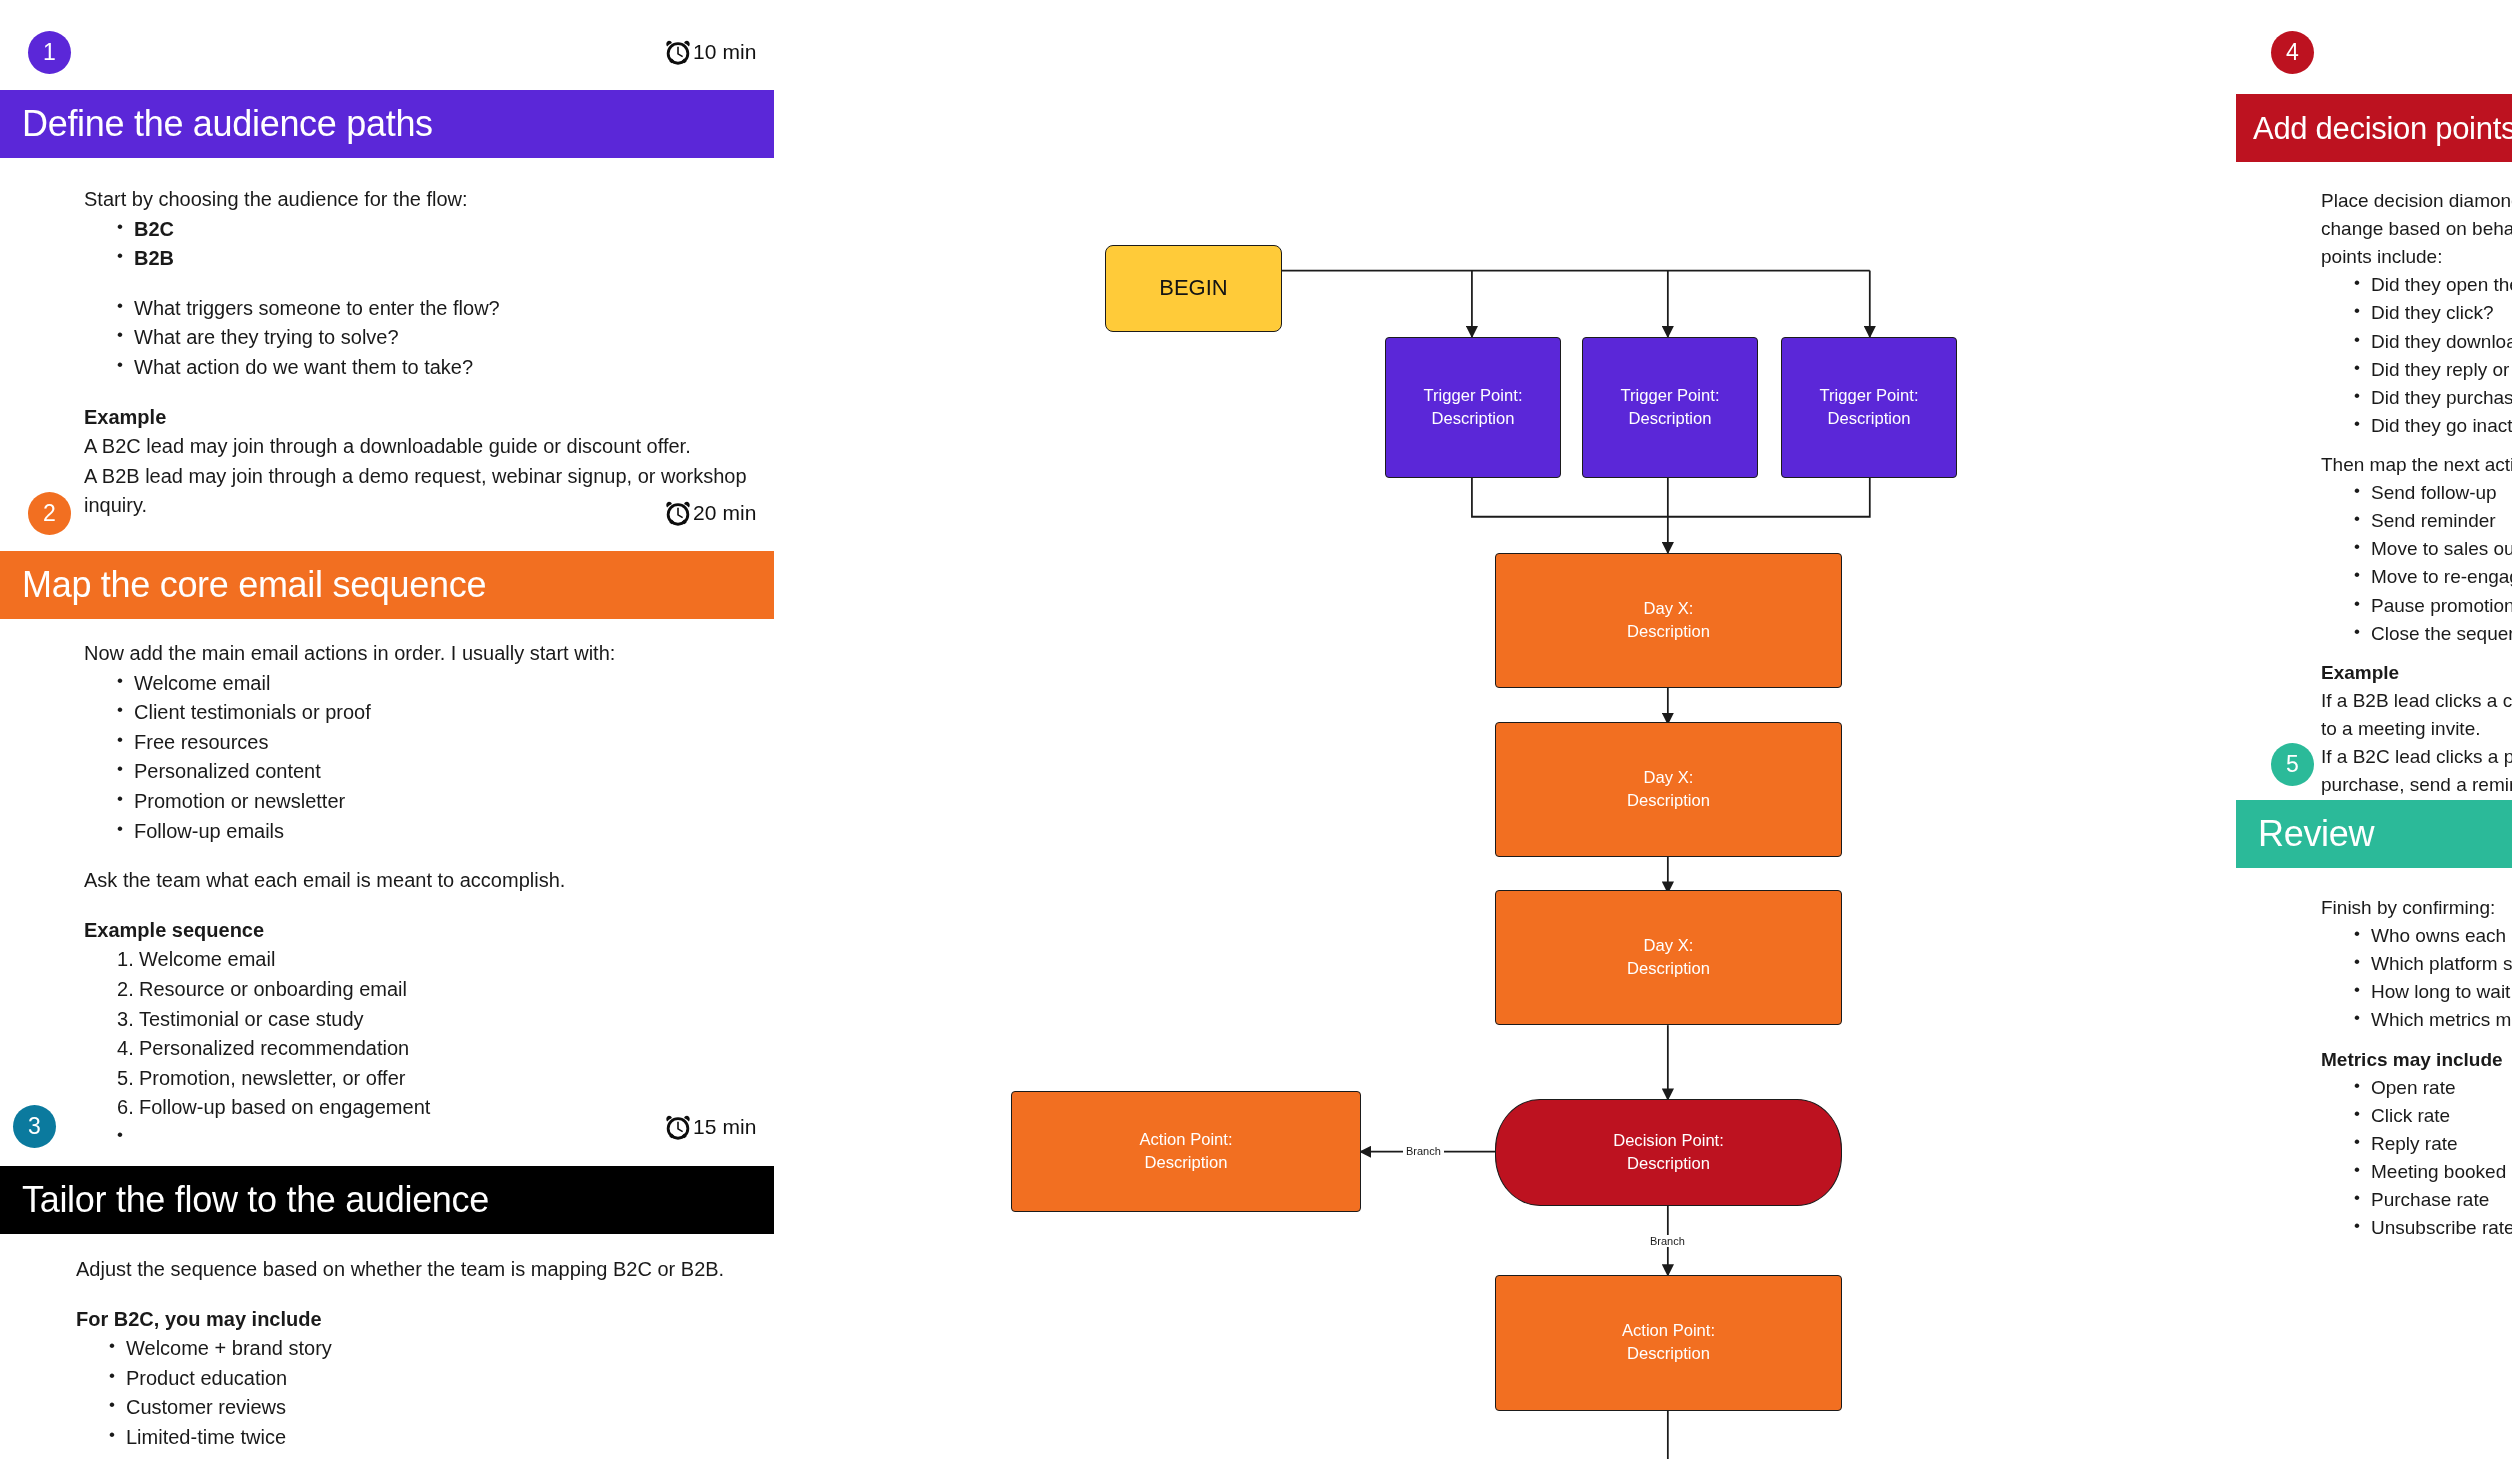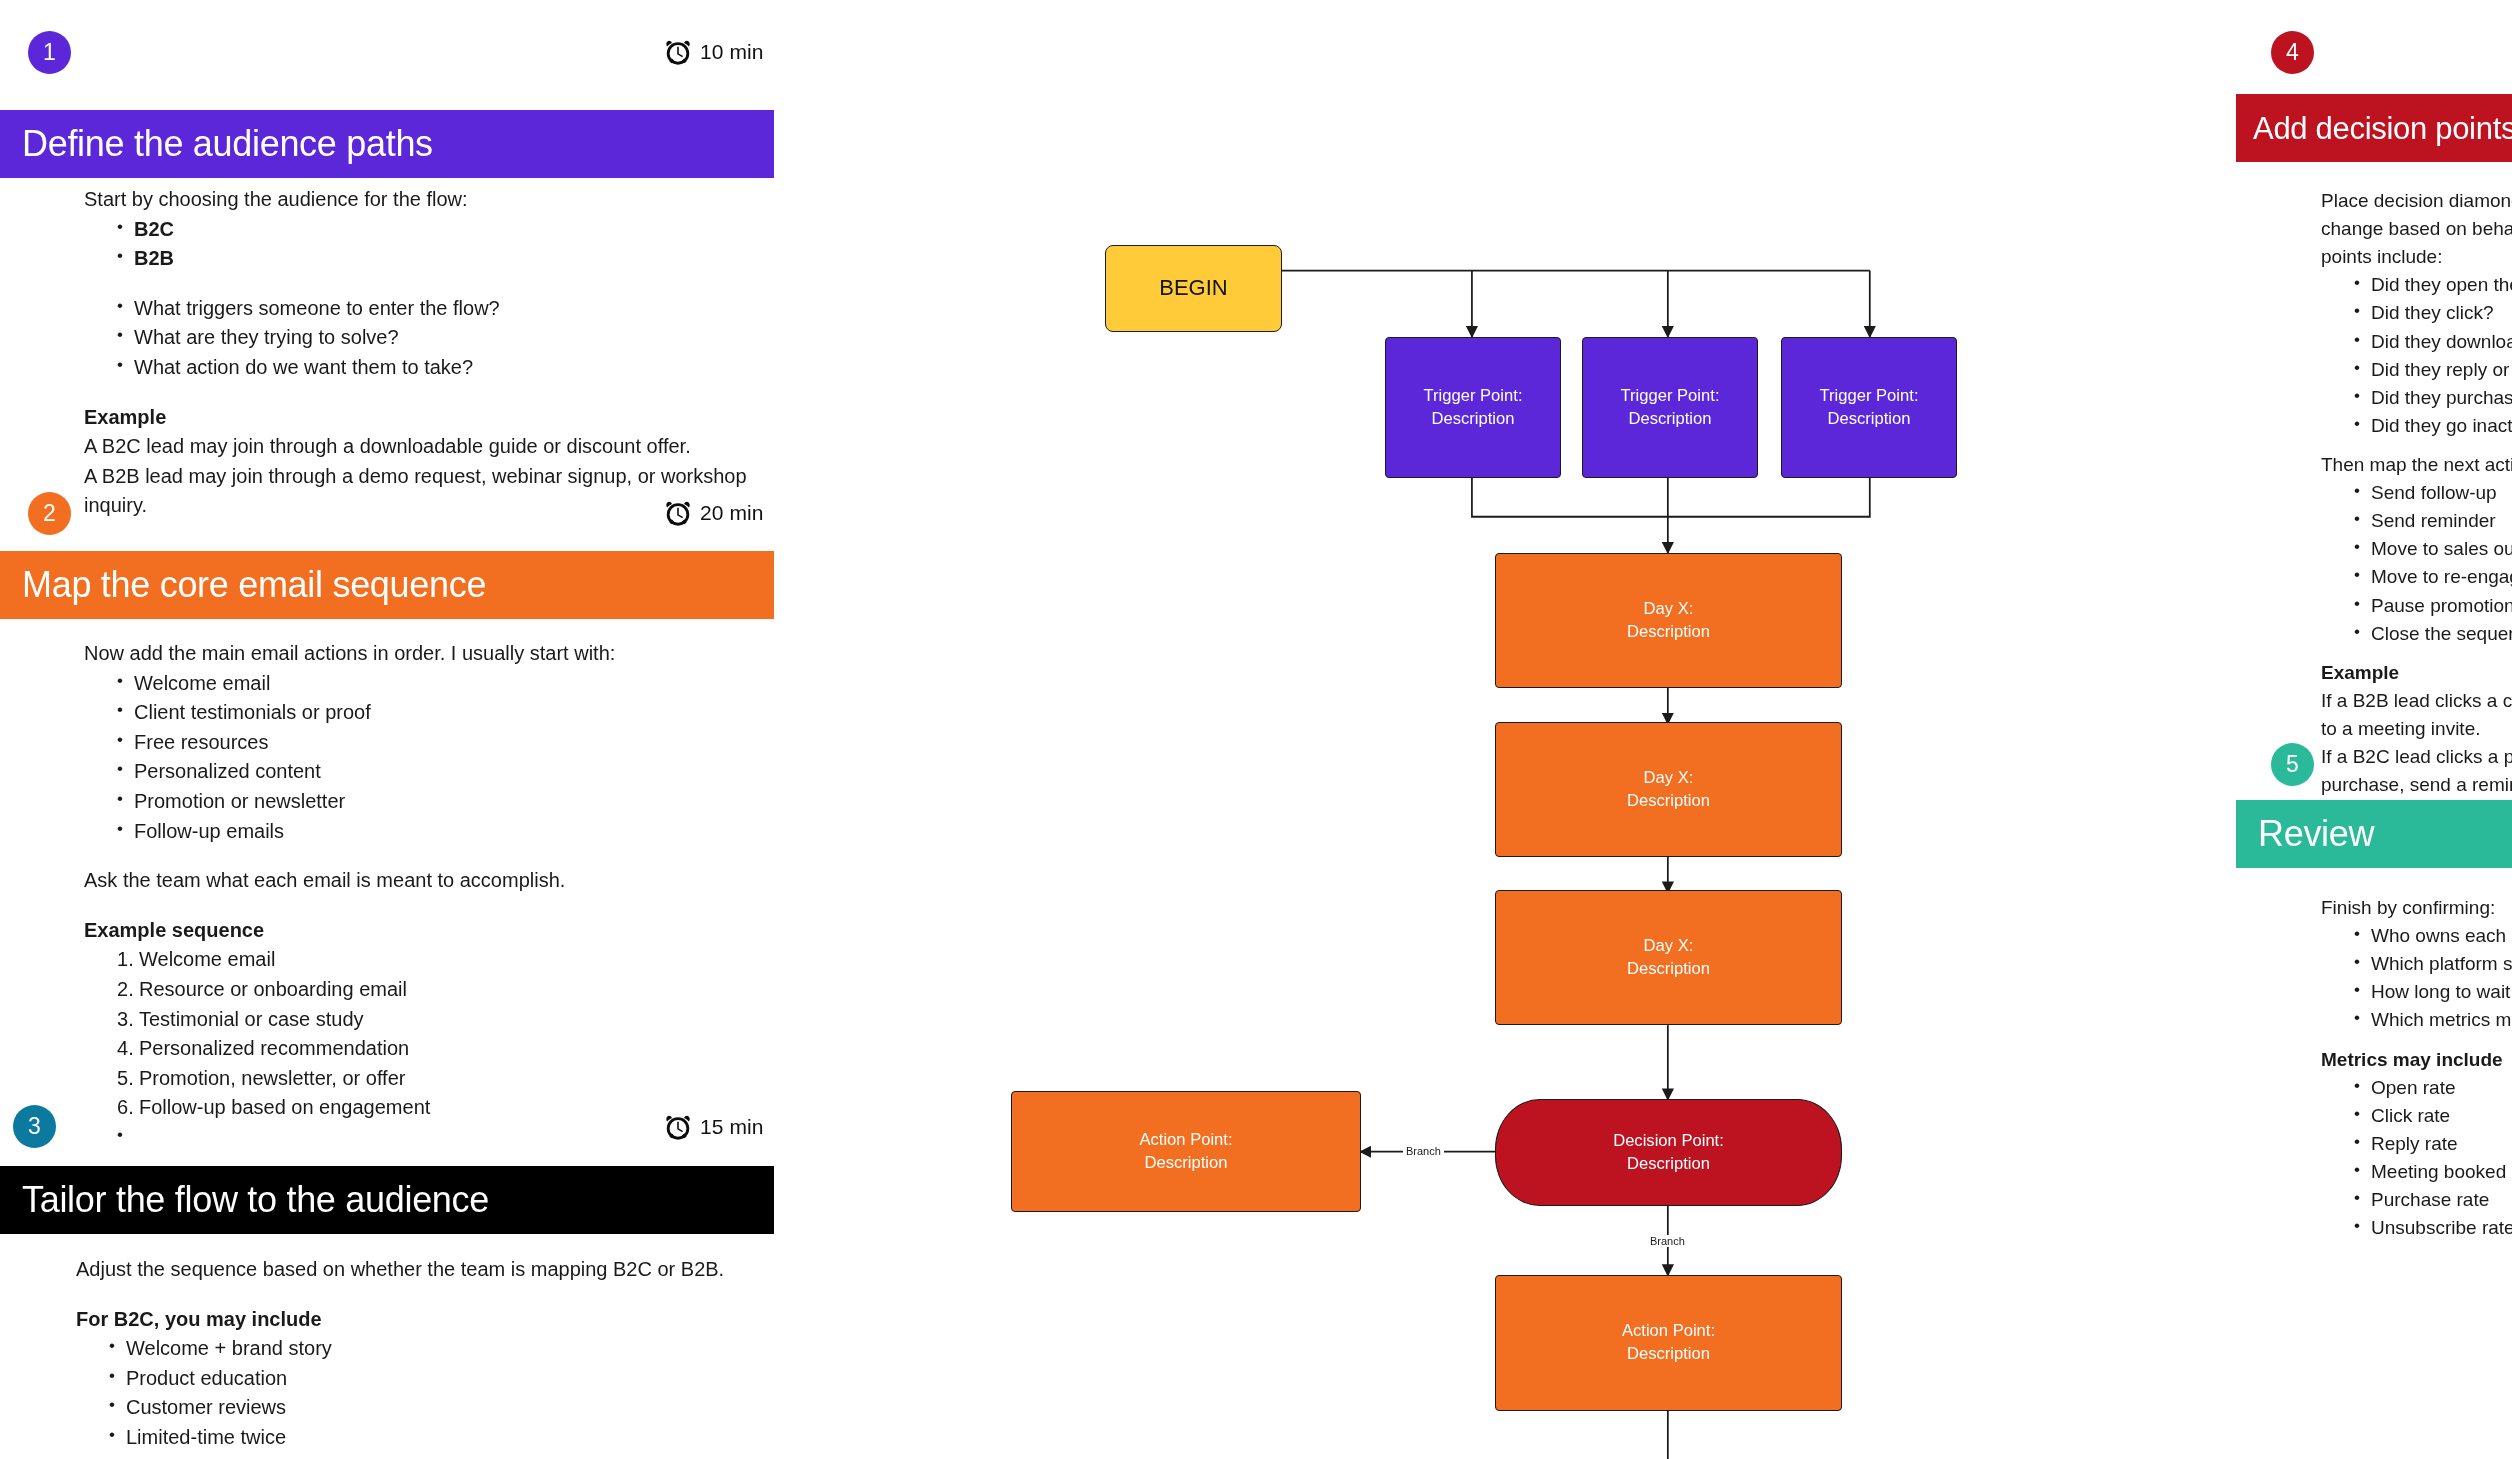--- a/index.html
+++ b/index.html
@@ -13,21 +13,21 @@
 
   
   .panel { position: absolute; }
   .step-circle {
     position: absolute; width: 43px; height: 43px; border-radius: 50%;
     color: #fff; font-size: 23px; font-weight: 400;
     display: flex; align-items: center; justify-content: center;
     line-height: 1;
   }
   .time-wrap {
-    position: absolute; display: flex; align-items: center; gap: 7px;
+    position: absolute; display: flex; align-items: center; 
   }
   .clock-icon { display:block; width: 30px; height: 31px; }
   .time-text { font-size: 21px; color: #111; letter-spacing: 0.1px; }
 
   .title-bar {
     position: absolute; display: flex; align-items: center;
     height: 68px; color: #ffffff;
   }
   .title-bar span {
     font-size: 36px; font-weight: 400; letter-spacing: -0.3px;
@@ -164,21 +164,21 @@
     </div>
     <div class="time-wrap" style="left:663px; top:36px;">
       <svg class="clock-icon" viewBox="0 0 64 64">
         <path fill="#0d0d0d" d="M13 9c-3 0-6 3-6 7 0 2 .6 3.8 1.7 5.1A24 24 0 0 1 19 13.6C18 10.9 15.7 9 13 9zM51 9c-2.7 0-5 1.9-6 4.6a24 24 0 0 1 10.3 7.5A7.8 7.8 0 0 0 57 16c0-4-3-7-6-7z"></path>
         <circle cx="32" cy="36" r="21" fill="none" stroke="#0d0d0d" stroke-width="6"></circle>
         <path fill="#0d0d0d" d="M30.3 22h3.4v14.2l9 5.3-1.7 2.9-10.7-6.3z"></path>
         <path fill="#0d0d0d" d="M13.2 52.3l4.6 4.6 5.6-5.6-4.6-4.6zM50.8 52.3l-4.6 4.6-5.6-5.6 4.6-4.6z"></path>
       </svg>
       <span class="time-text">10 min</span>
     </div>
-    <div class="title-bar" style="left:0; top:90px; width:774px; background:#5B27D8;margin-top:20px;">
+    <div class="title-bar" style="left:0; top:90px; width:774px; background:#5B27D8;">
       <span>Define the audience paths</span>
     </div>
     <div class="body-copy" style="left:84px; top:185px; width:668px;">
       <p>Start by choosing the audience for the flow:</p>
       <ul>
         <li><b>B2C</b></li>
         <li><b>B2B</b></li>
       </ul>
       <div class="gap"></div>
       <ul>

